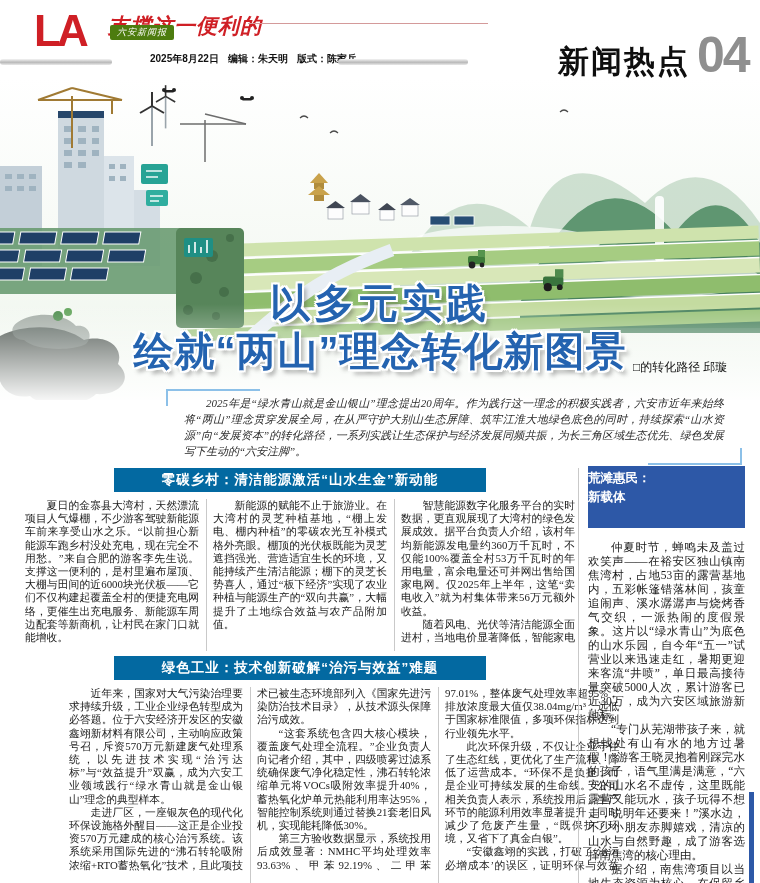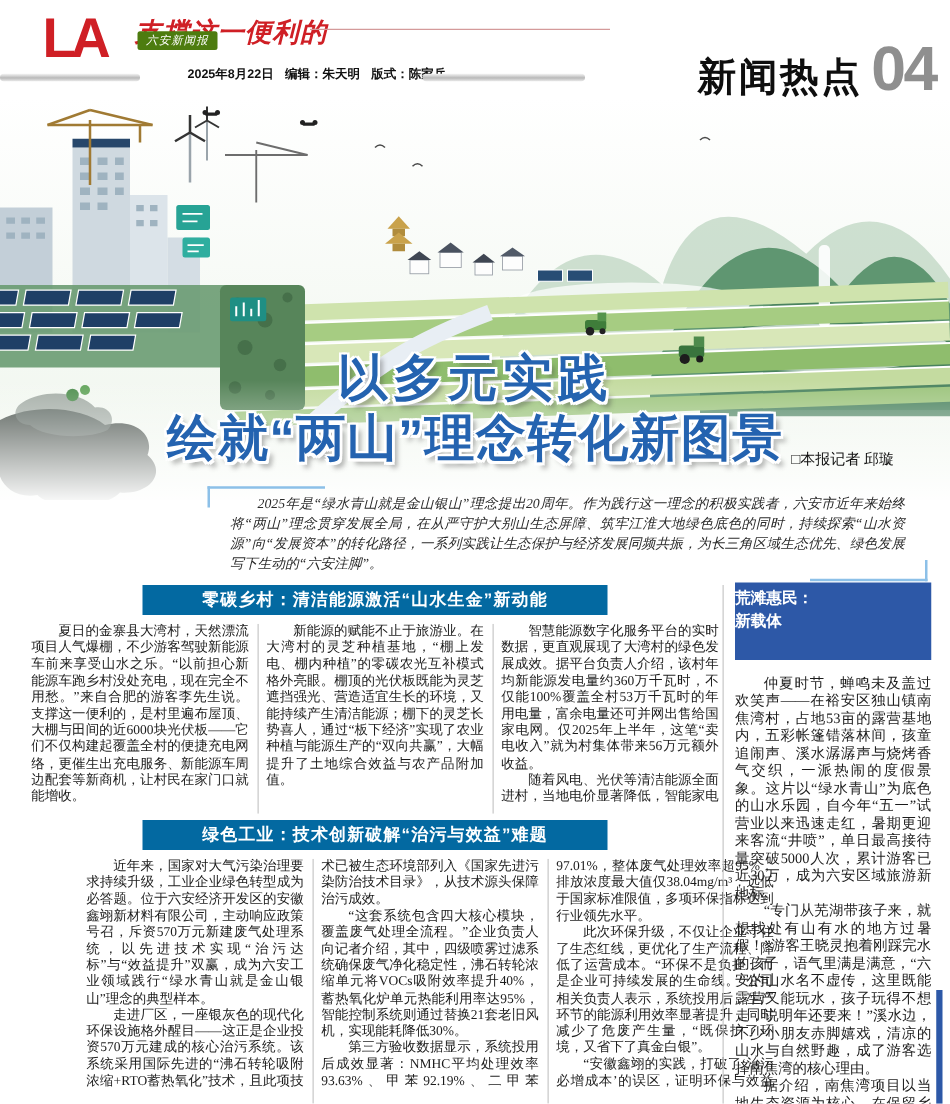--- a/index.html
+++ b/index.html
@@ -299,21 +299,21 @@
       </g>
   </g>
 
   <rect x="0" y="226" width="760" height="96" fill="url(#fade)"></rect>
 </svg>
 
 <div class="abs headline">
   <div class="l1">以多元实践</div>
   <div class="l2">绘就“两山”理念转化新图景</div>
 </div>
-<div class="abs byline">□本报记者 邱璇</div>
+<div class="abs byline">□的转化路径 邱璇</div>
 
 <div class="abs intro">
   <p>2025年是“绿水青山就是金山银山”理念提出20周年。作为践行这一理念的积极实践者，六安市近年来始终将“两山”理念贯穿发展全局，在从严守护大别山生态屏障、筑牢江淮大地绿色底色的同时，持续探索“山水资源”向“发展资本”的转化路径，一系列实践让生态保护与经济发展同频共振，为长三角区域生态优先、绿色发展写下生动的“六安注脚”。</p>
 </div>
 
 <div class="abs secbar bar1">零碳乡村：清洁能源激活“山水生金”新动能</div>
 <div class="abs colbody body1">
   <p>夏日的金寨县大湾村，天然漂流项目人气爆棚，不少游客驾驶新能源车前来享受山水之乐。“以前担心新能源车跑乡村没处充电，现在完全不用愁。”来自合肥的游客李先生说。支撑这一便利的，是村里遍布屋顶、大棚与田间的近6000块光伏板——它们不仅构建起覆盖全村的便捷充电网络，更催生出充电服务、新能源车周边配套等新商机，让村民在家门口就能增收。</p>
   <p>新能源的赋能不止于旅游业。在大湾村的灵芝种植基地，“棚上发电、棚内种植”的零碳农光互补模式格外亮眼。棚顶的光伏板既能为灵芝遮挡强光、营造适宜生长的环境，又能持续产生清洁能源；棚下的灵芝长势喜人，通过“板下经济”实现了农业种植与能源生产的“双向共赢”，大幅提升了土地综合效益与农产品附加值。</p>
   <p>智慧能源数字化服务平台的实时数据，更直观展现了大湾村的绿色发展成效。据平台负责人介绍，该村年均新能源发电量约360万千瓦时，不仅能100%覆盖全村53万千瓦时的年用电量，富余电量还可并网出售给国家电网。仅2025年上半年，这笔“卖电收入”就为村集体带来56万元额外收益。</p>

